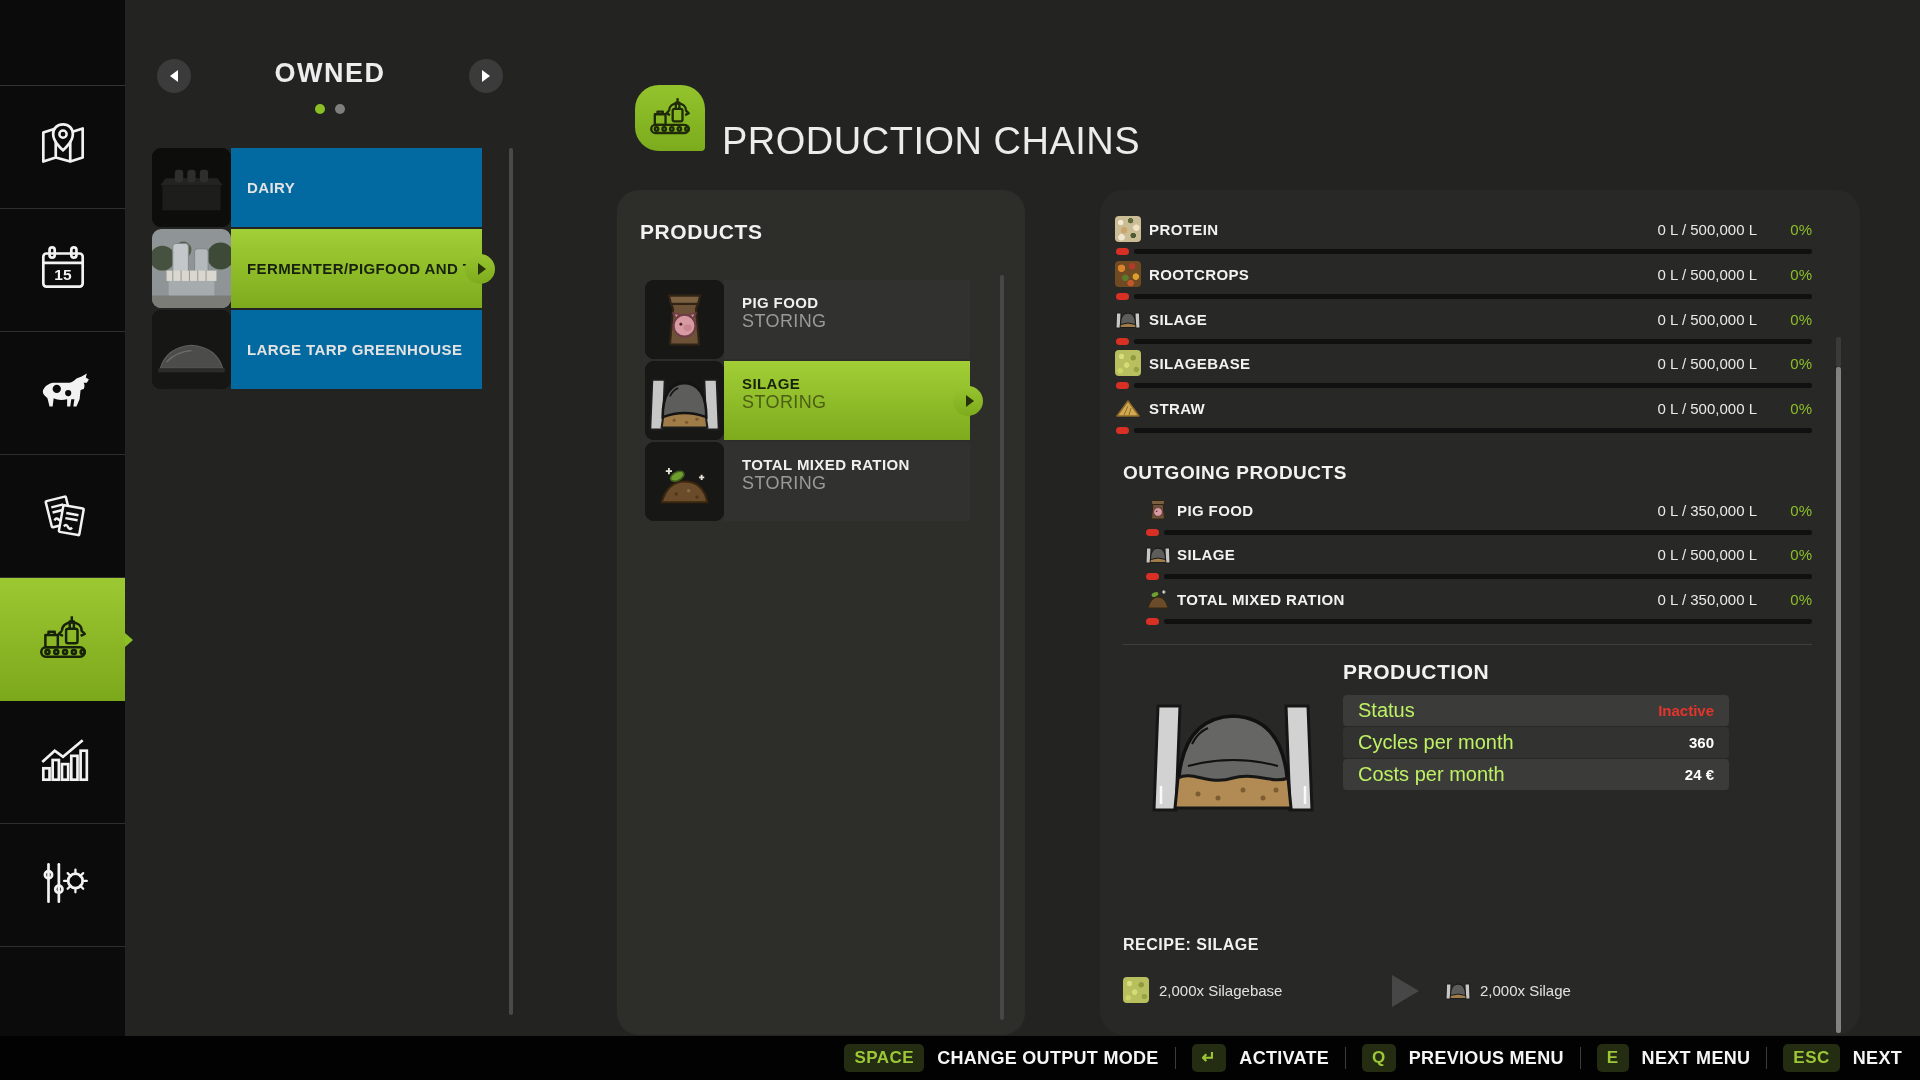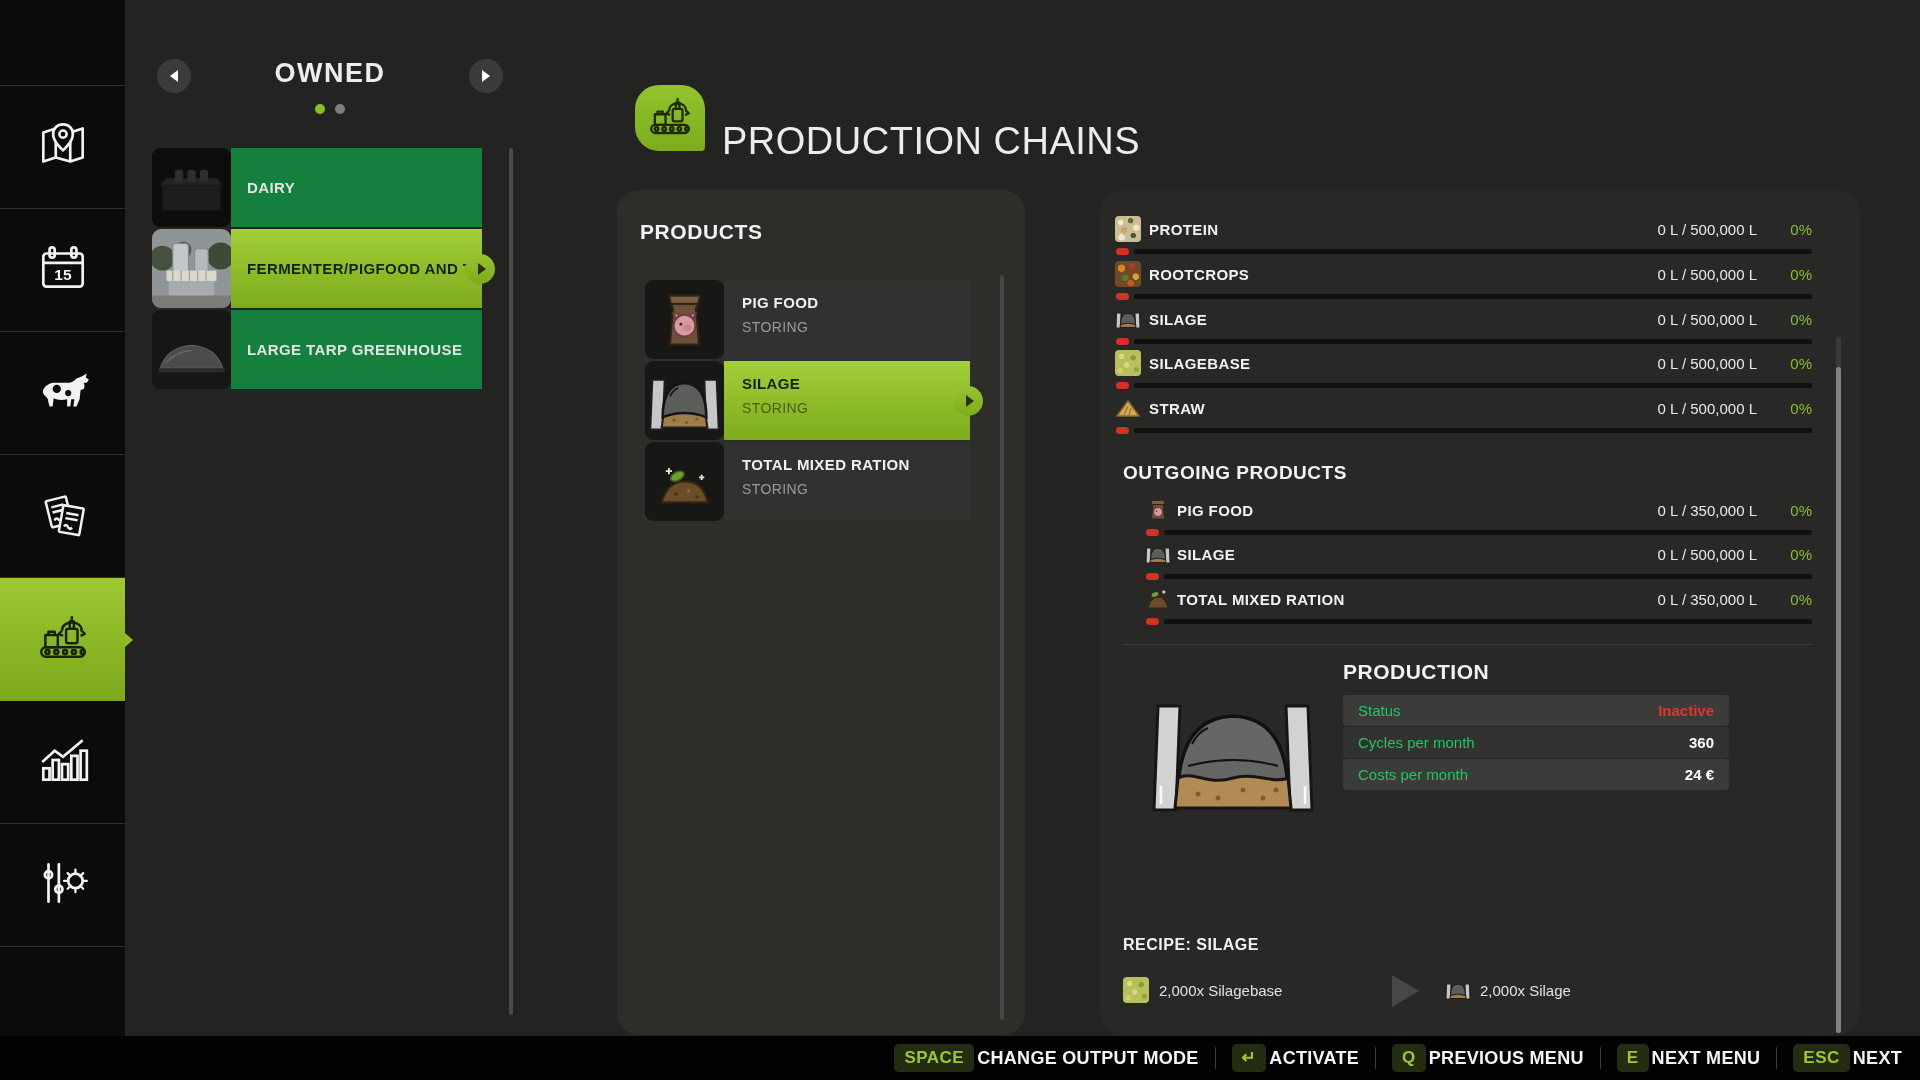--- a/index.html
+++ b/index.html
@@ -25,21 +25,21 @@
   .tri-l{width:0;height:0;border-top:6px solid transparent;border-bottom:6px solid transparent;border-right:8px solid #fff;}
   .tri-r{width:0;height:0;border-top:6px solid transparent;border-bottom:6px solid transparent;border-left:8px solid #fff;}
   .dots{position:absolute;left:230px;top:104px;width:200px;display:flex;justify-content:center;gap:10px;}
   .dot{width:10px;height:10px;border-radius:50%;background:#7f7f7f;cursor:pointer;}
   .dot.active{background:#8cbf26;}
 
   .building-list{position:absolute;left:152px;top:148px;width:330px;}
   .bitem{position:relative;display:flex;height:79px;margin-bottom:2px;cursor:pointer;}
   .bthumb{width:79px;height:79px;border-radius:9px;overflow:hidden;flex:0 0 79px;background:#101010;}
   .bthumb svg{display:block;width:79px;height:79px;}
-  .bbody{flex:1;display:flex;align-items:center;background:#15803d;padding-left:16px;overflow:hidden;}
+  .bbody{flex:1;display:flex;align-items:center;background:#0369a1;padding-left:16px;overflow:hidden;}
   .bitem .blabel{font-size:15px;font-weight:bold;letter-spacing:.4px;color:#e3e3e3;white-space:nowrap;overflow:hidden;}
   .bitem.selected .bbody{background:linear-gradient(180deg,#a2cf36,#7dab1d);}
   .bitem.selected .blabel{color:#18220a;}
   .tail{position:absolute;right:-13px;top:50%;transform:translateY(-50%);width:30px;height:30px;border-radius:50%;
         background:linear-gradient(180deg,#98c42f,#7dab1d);display:flex;align-items:center;justify-content:center;}
   .tail-tri{width:0;height:0;border-top:6px solid transparent;border-bottom:6px solid transparent;border-left:8px solid #27320b;margin-left:4px;}
   .owned-scroll{position:absolute;left:509px;top:148px;width:4px;height:867px;background:#4a4a4a;border-radius:2px;cursor:pointer;}
 
   
   .badge{position:absolute;left:635px;top:85px;width:70px;height:66px;border-radius:24px 24px 4px 24px;
@@ -48,21 +48,21 @@
   .page-title{position:absolute;left:722px;top:96px;font-size:38px;font-weight:500;letter-spacing:.5px;color:#ececec;margin-top:24px;}
 
   
   .products-panel{position:absolute;left:617px;top:190px;width:408px;height:845px;background:#2d2d2a;border-radius:22px;}
   .products-title{position:absolute;left:23px;top:30px;font-size:21px;font-weight:bold;letter-spacing:.6px;color:#f2f2f2;}
   .prow{position:absolute;left:28px;width:325px;height:79px;display:flex;cursor:pointer;}
   .prow-thumb{width:79px;height:79px;border-radius:9px;overflow:hidden;flex:0 0 79px;background:#141413;}
   .prow-thumb svg{display:block;width:79px;height:79px;}
   .prow-body{position:relative;flex:1;background:#31312f;padding:14px 0 0 18px;}
   .prow-name{font-size:15px;font-weight:bold;letter-spacing:.4px;color:#f0f0f0;}
-  .prow-status{margin-top:8px;font-size:14px;letter-spacing:.4px;color:#9a9a9a;}
+  .prow-status{font-size:18px;letter-spacing:.4px;color:#9a9a9a;}
   .prow.selected .prow-body{background:linear-gradient(180deg,#a2cf36,#7dab1d);}
   .prow.selected .prow-name{color:#18220a;}
   .prow.selected .prow-status{color:#4c5e15;}
   .panel-scroll{position:absolute;left:383px;top:85px;width:4px;height:745px;background:#474747;border-radius:2px;cursor:pointer;}
   .panel-notch{position:absolute;left:-23px;top:409px;width:46px;height:46px;border-radius:50%;background:#191918;
                display:flex;align-items:center;justify-content:center;cursor:pointer;}
   .notch-tri{width:0;height:0;border-top:7px solid transparent;border-bottom:7px solid transparent;border-left:9px solid #f5f5f5;margin-right:14px;}
 
   
   .detail-panel{position:absolute;left:1100px;top:190px;width:760px;height:845px;background:#282827;border-radius:24px;}
@@ -79,41 +79,41 @@
   .s-dot{position:absolute;left:1px;top:35px;width:13px;height:7px;border-radius:3.5px;background:#d93025;}
   .s-bar{position:absolute;left:19px;right:0;top:36px;height:5px;background:#101010;border-radius:2px;}
   .sec-head{position:absolute;font-weight:bold;letter-spacing:.5px;color:#f2f2f2;}
   .divider{position:absolute;left:1123px;top:644px;width:689px;height:1px;background:#3e3e3d;}
 
   .silage-fig{position:absolute;left:1148px;top:702px;width:170px;height:112px;}
   .prod-table{position:absolute;left:1343px;top:695px;width:386px;}
   .prod-row{display:flex;justify-content:space-between;align-items:center;height:31px;padding:0 15px;border-radius:4px;margin-bottom:1px;}
   .prod-row:nth-child(odd){background:#3b3b3a;}
   .prod-row:nth-child(even){background:#323231;}
-  .prod-label{font-size:15px;color:#22c55e;}
+  .prod-label{font-size:20px;color:#bef264;}
   .prod-val{font-size:15px;font-weight:bold;color:#fff;}
   .prod-val.red{color:#e5352b;}
 
   .recipe-row{position:absolute;left:1123px;top:974px;height:34px;width:689px;}
   .r-icon{position:absolute;top:3px;width:26px;height:26px;border-radius:4px;overflow:hidden;}
   .r-icon svg{display:block;width:26px;height:26px;}
   .r-text{position:absolute;top:8px;font-size:15px;color:#e2e2e2;}
   .r-play{position:absolute;left:269px;top:1px;width:0;height:0;
           border-top:16px solid transparent;border-bottom:16px solid transparent;border-left:27px solid #474747;}
 
   .right-scroll-track{position:absolute;left:1836px;top:337px;width:5px;height:30px;background:#3a3a3a;border-radius:2px;}
   .right-scroll-thumb{position:absolute;left:1836px;top:367px;width:5px;height:666px;background:#828282;border-radius:2px;cursor:pointer;}
 
   
   .bottom-bar{position:absolute;left:0;top:1036px;width:1920px;height:44px;background:#020202;
               display:flex;align-items:center;justify-content:flex-end;padding-right:18px;box-sizing:border-box;}
   .bb-group{display:flex;align-items:center;cursor:pointer;}
   .keycap{background:#242c11;color:#9cc838;font-weight:bold;font-size:17px;letter-spacing:.5px;
           padding:4px 10px;border-radius:5px;line-height:20px;}
-  .bb-label{margin-left:3px;font-size:18px;font-weight:bold;letter-spacing:.3px;color:#f5f5f5;white-space:nowrap;}
+  .bb-label{margin-left:13px;font-size:18px;font-weight:bold;letter-spacing:.3px;color:#f5f5f5;white-space:nowrap;}
   .bb-sep{width:1px;height:22px;background:#3c3c3c;margin:0 16px;}
 
   
   .mi-protein{background:
     radial-gradient(circle at 22% 25%, #f3ead2 0 2.5px, transparent 3px),
     radial-gradient(circle at 60% 18%, #5d6b3a 0 2.5px, transparent 3px),
     radial-gradient(circle at 82% 45%, #efe3c4 0 3px, transparent 3.5px),
     radial-gradient(circle at 35% 55%, #caa66a 0 3px, transparent 3.5px),
     radial-gradient(circle at 70% 75%, #4e5a33 0 2.5px, transparent 3px),
     radial-gradient(circle at 25% 82%, #efe6cf 0 3px, transparent 3.5px),

